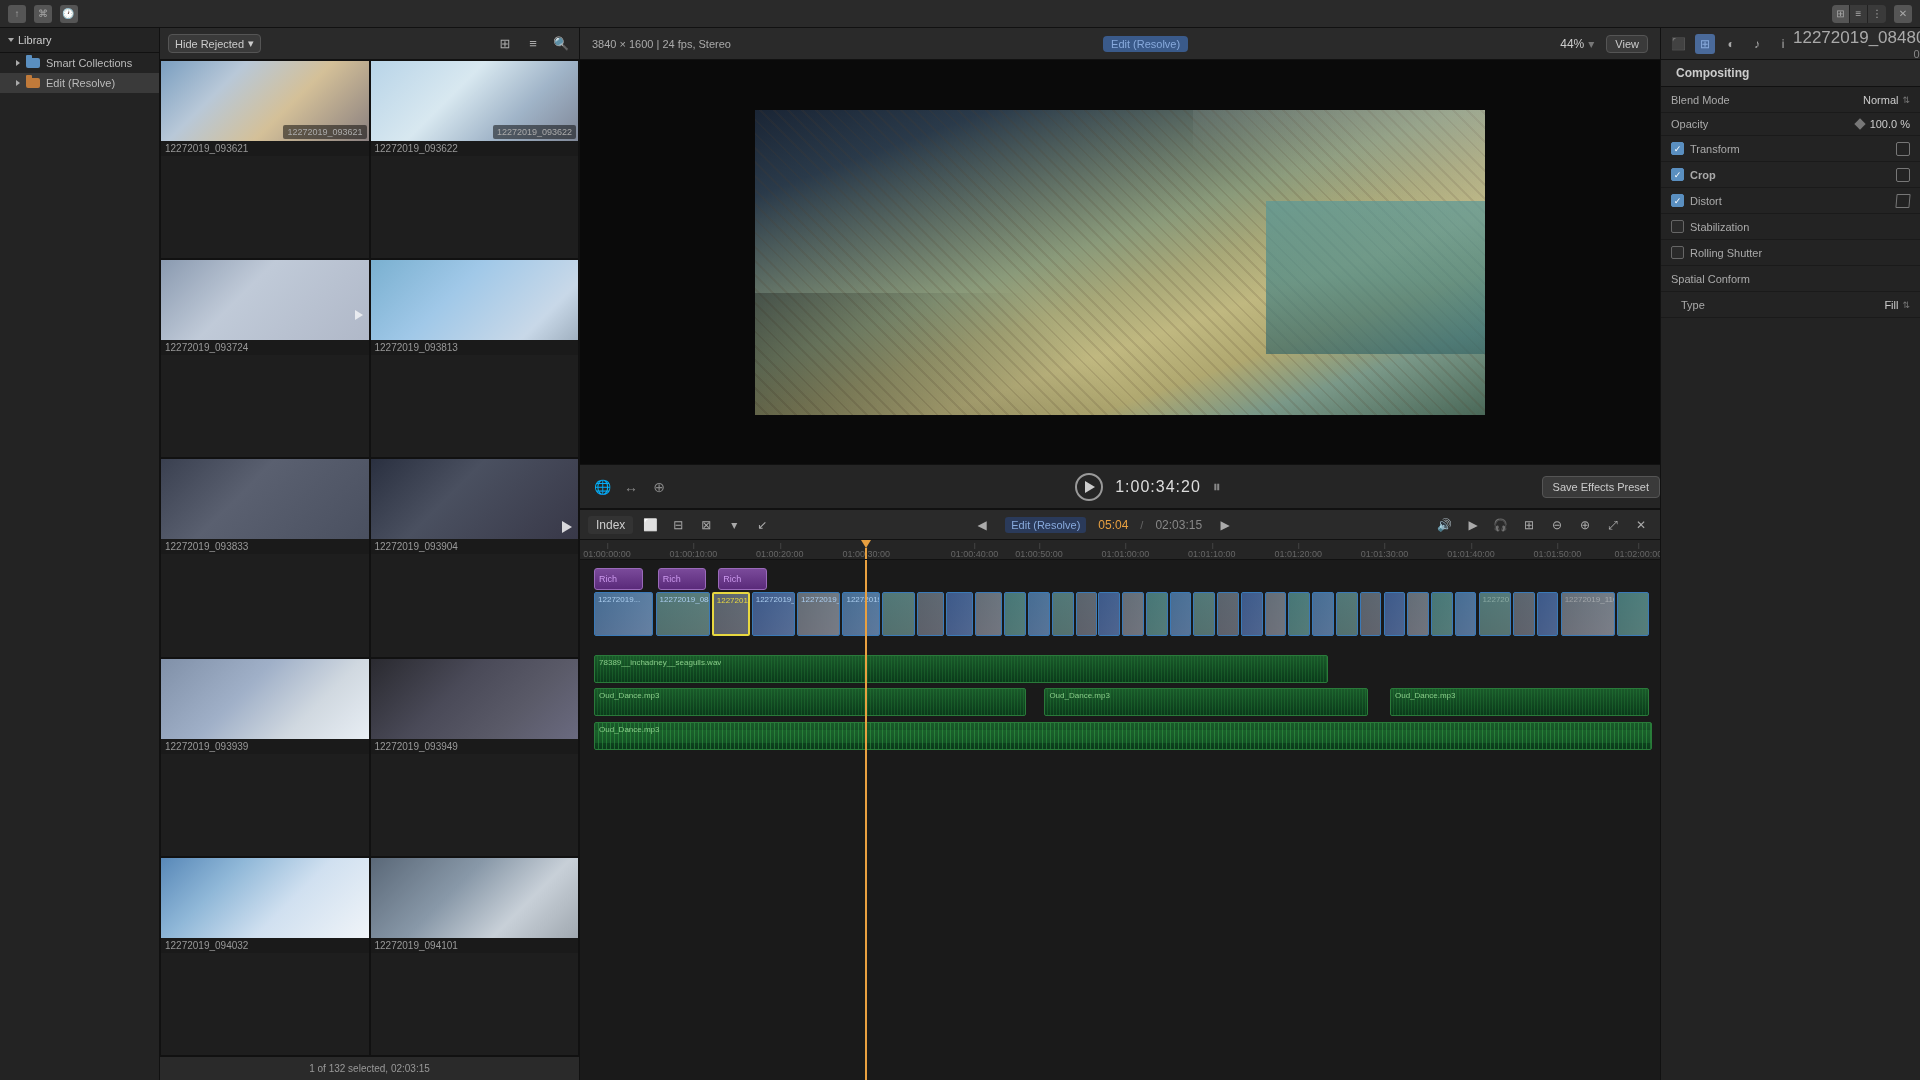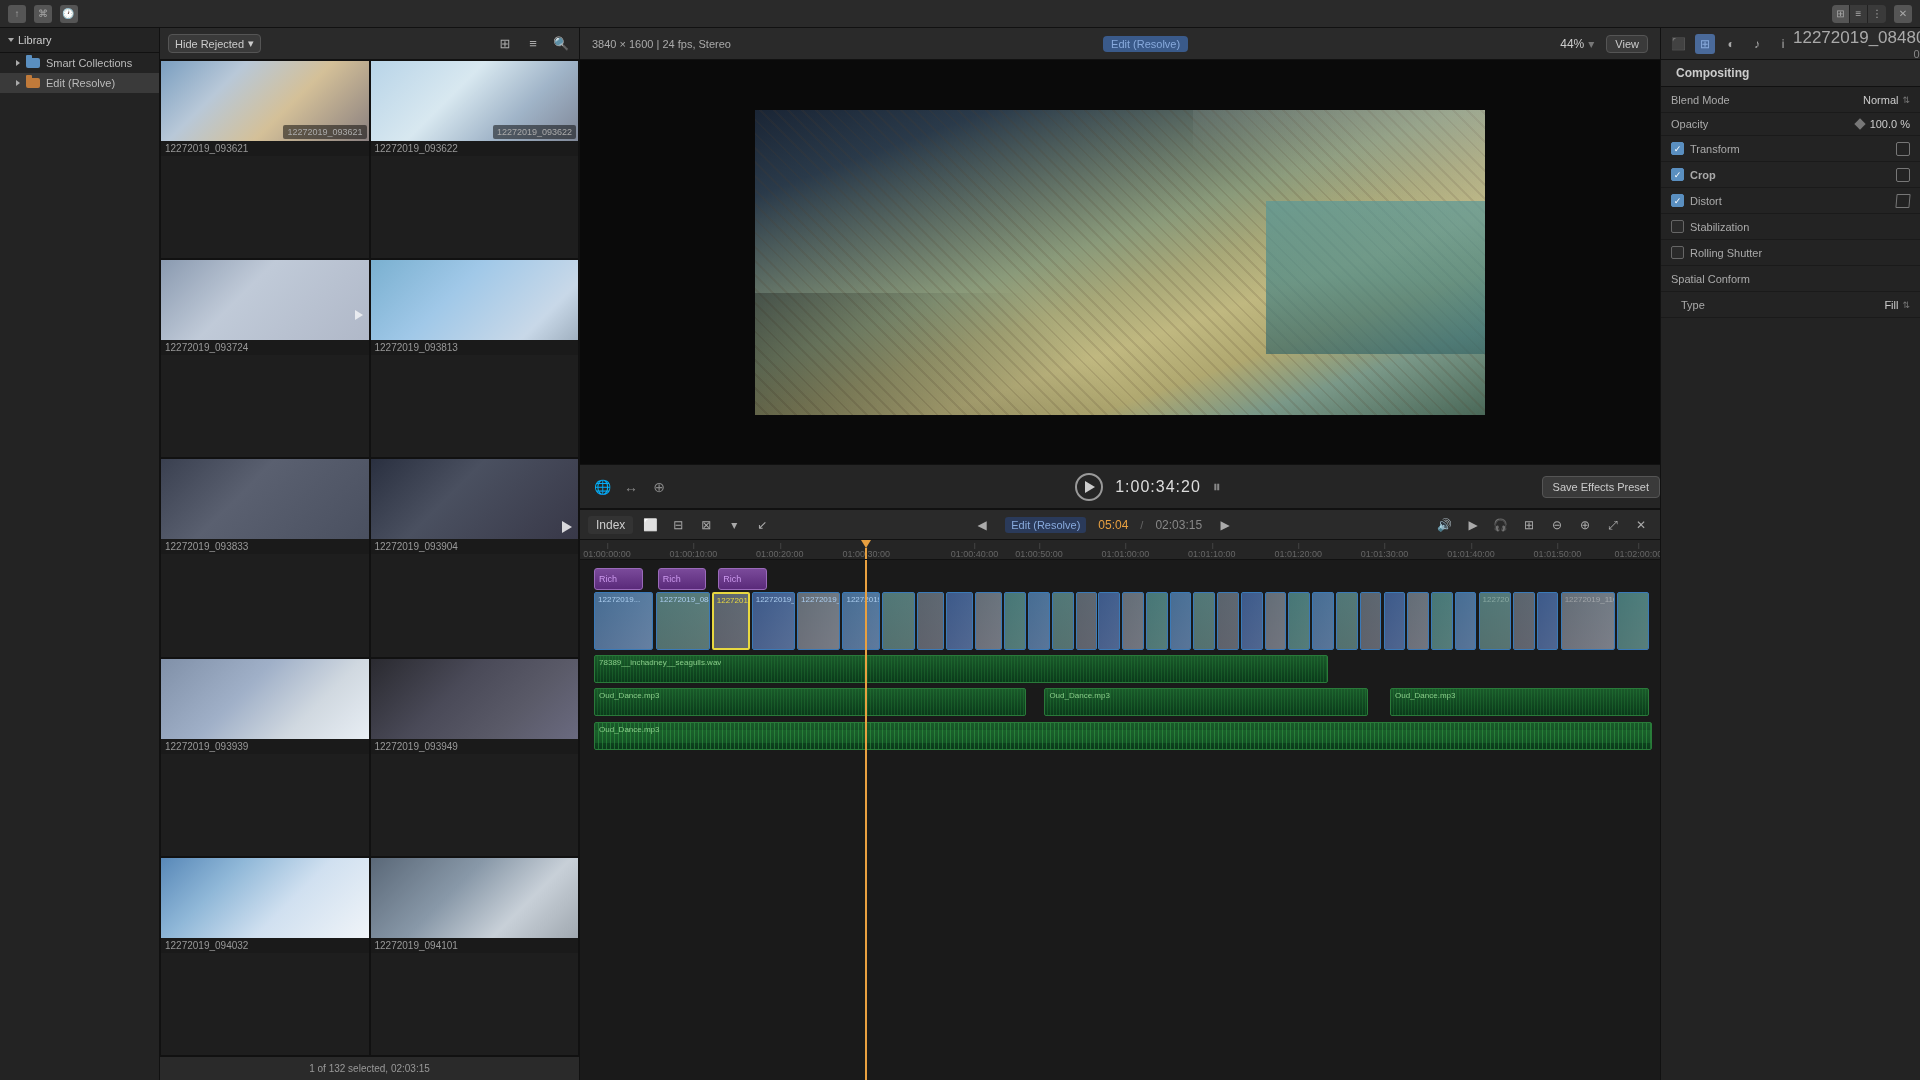--- a/index.html
+++ b/index.html
@@ -805,21 +805,21 @@
             <span style="font-size:9px;color:#cc99ee;">Rich</span>
           </div>
           <div style="position:absolute;left:7.2%;width:4.5%;height:100%;background:linear-gradient(to bottom,#7a4a9a,#5a2a7a);border:1px solid #9a6aba;border-radius:3px;display:flex;align-items:center;padding:0 4px;">
             <span style="font-size:9px;color:#cc99ee;">Rich</span>
           </div>
           <div style="position:absolute;left:12.8%;width:4.5%;height:100%;background:linear-gradient(to bottom,#7a4a9a,#5a2a7a);border:1px solid #9a6aba;border-radius:3px;display:flex;align-items:center;padding:0 4px;">
             <span style="font-size:9px;color:#cc99ee;">Rich</span>
           </div>
         </div>
 
-        <div style="position:absolute;top:32px;left:0;right:0;height:58px;">
+        <div style="position:absolute;top:32px;left:0;right:0;height:44px;">
 
           <div style="position:absolute;left:1.3%;width:5.5%;height:100%;background:linear-gradient(to bottom,#2a5a8a,#1a3a6a);border:1px solid #3a7ab8;border-radius:2px;overflow:hidden;">
             <div class="clip-thumb-strip">
                 <div class="clip-thumb ct1"></div>
               </div>
             <span style="position:absolute;top:2px;left:3px;font-size:8px;color:#aaccee;">12272019...</span>
           </div>
           <div style="position:absolute;left:7%;width:5%;height:100%;background:linear-gradient(to bottom,#2a5a8a,#1a3a6a);border:1px solid #3a7ab8;border-radius:2px;overflow:hidden;">
             <div class="clip-thumb-strip">
                 <div class="clip-thumb ct2"></div>

